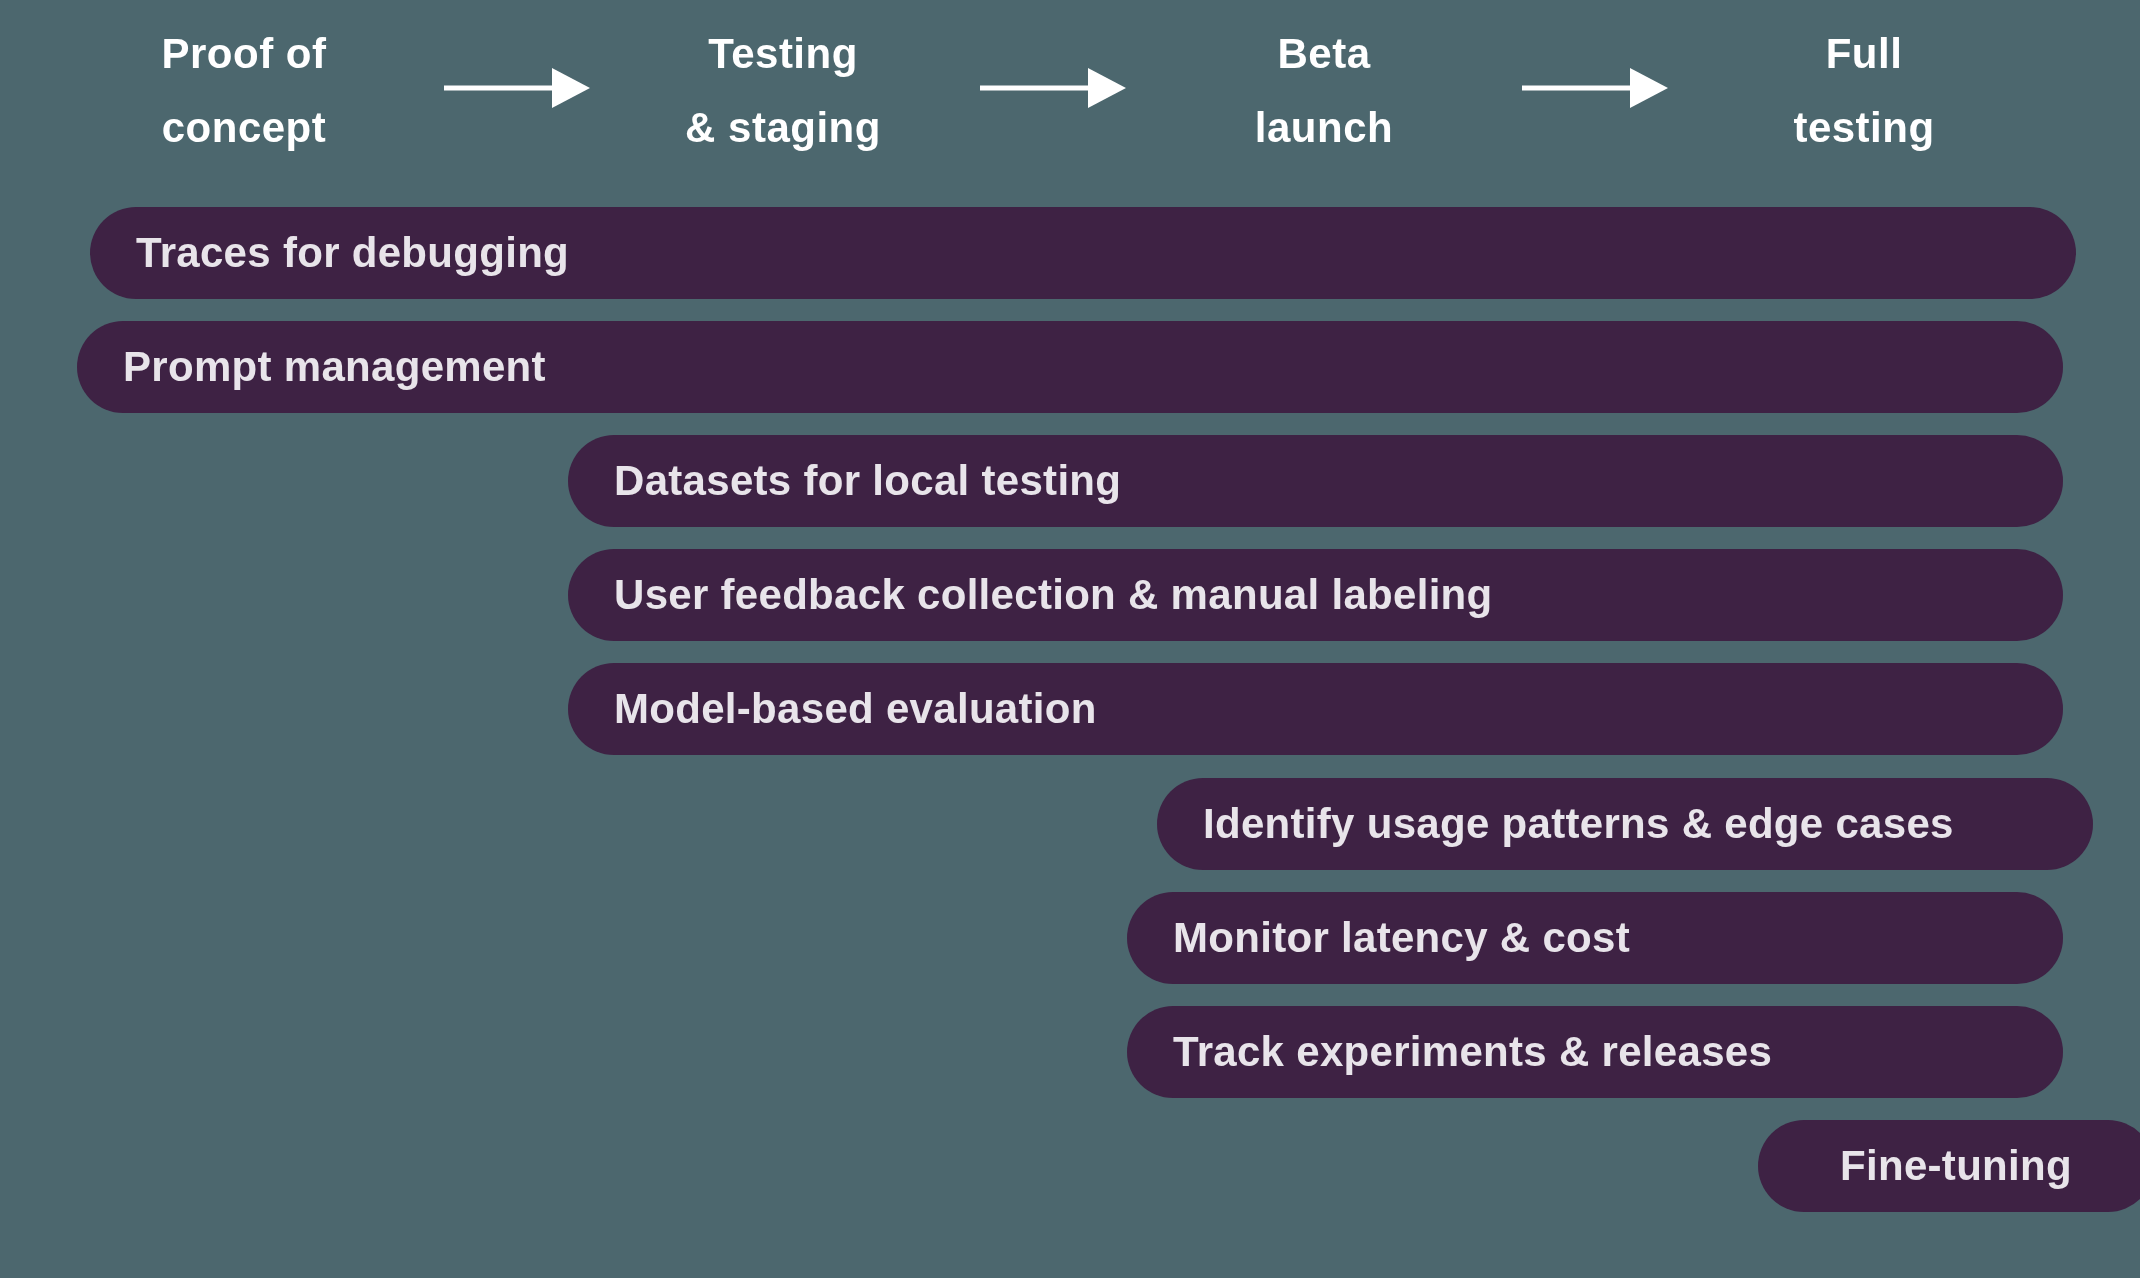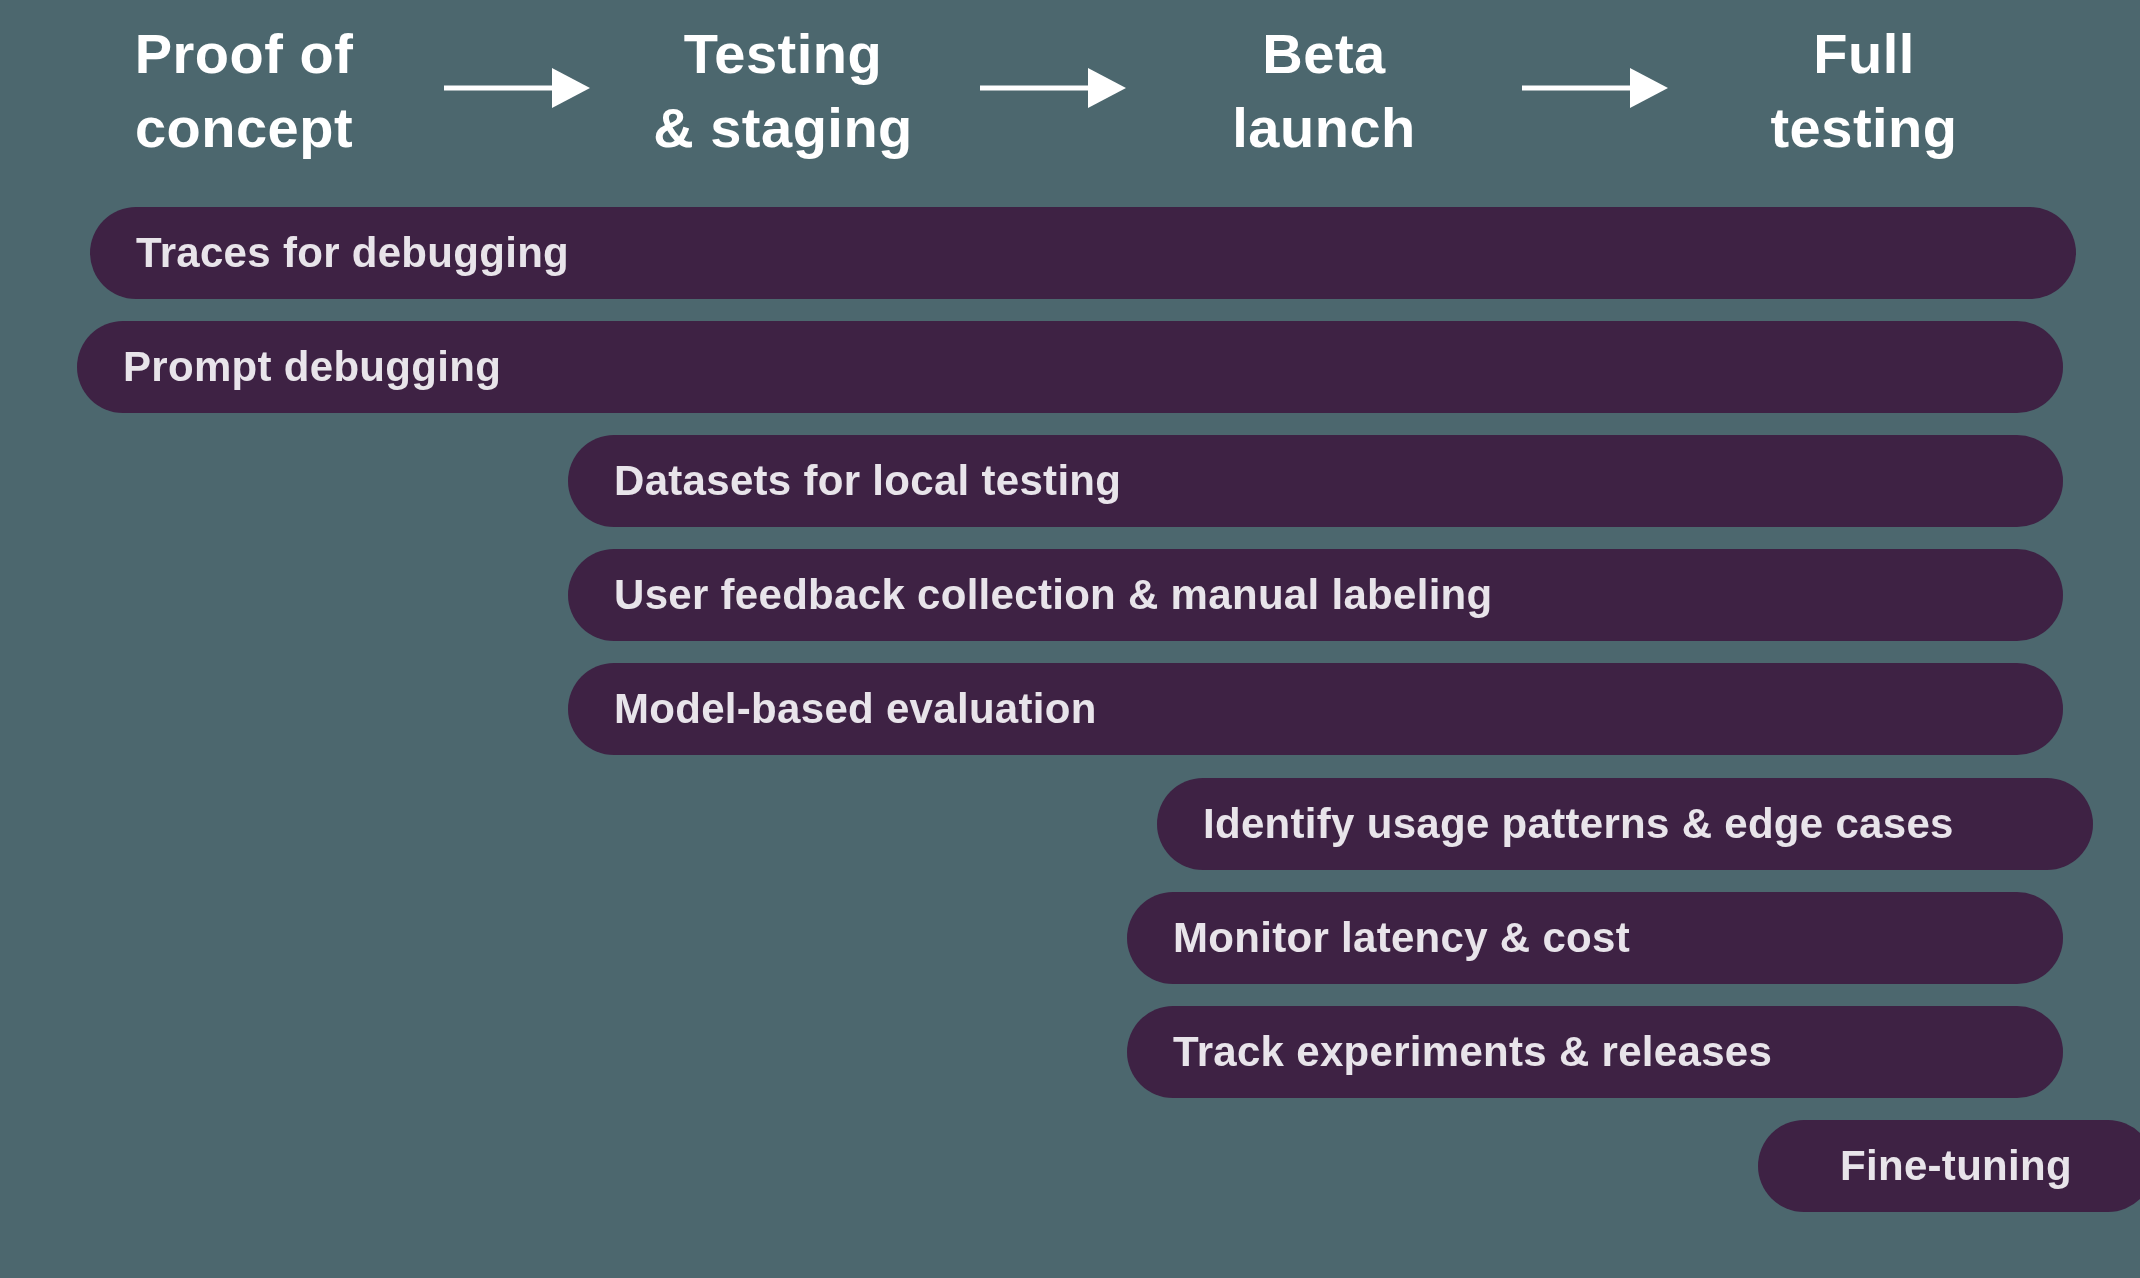--- a/index.html
+++ b/index.html
@@ -17,21 +17,21 @@
     position: relative;
     width: 2140px;
     height: 1278px;
   }
   .stage-label {
     position: absolute;
     top: 17px;
     transform: translateX(-50%);
     text-align: center;
     font-weight: 700;
-    font-size: 56px;
+    font-size: 42px;
     line-height: 74px;
     color: var(--stage-text, #ffffff);
     white-space: pre-line;
     letter-spacing: 0.5px;
   }
   .arrow-icon {
     position: absolute;
     top: 66px;
     width: 148px;
     height: 44px;
@@ -85,21 +85,21 @@
       <svg class="arrow-icon" viewBox="0 0 148 44" style="left: 1520px;">
         <line x1="2" y1="22" x2="112" y2="22" stroke="#ffffff" stroke-width="5"></line>
         <polygon points="110,2 110,42 148,22" fill="#ffffff"></polygon>
       </svg>
     </div>
   <div id="bars">
       <div class="feature-bar" style="left: 90px; top: 207px; width: 1986px;">
         <span class="bar-label">Traces for debugging</span>
       </div>
       <div class="feature-bar" style="left: 77px; top: 321px; width: 1986px;">
-        <span class="bar-label">Prompt debugging</span>
+        <span class="bar-label">Prompt management</span>
       </div>
       <div class="feature-bar" style="left: 568px; top: 435px; width: 1495px;">
         <span class="bar-label">Datasets for local testing</span>
       </div>
       <div class="feature-bar" style="left: 568px; top: 549px; width: 1495px;">
         <span class="bar-label">User feedback collection &amp; manual labeling</span>
       </div>
       <div class="feature-bar" style="left: 568px; top: 663px; width: 1495px;">
         <span class="bar-label">Model-based evaluation</span>
       </div>

